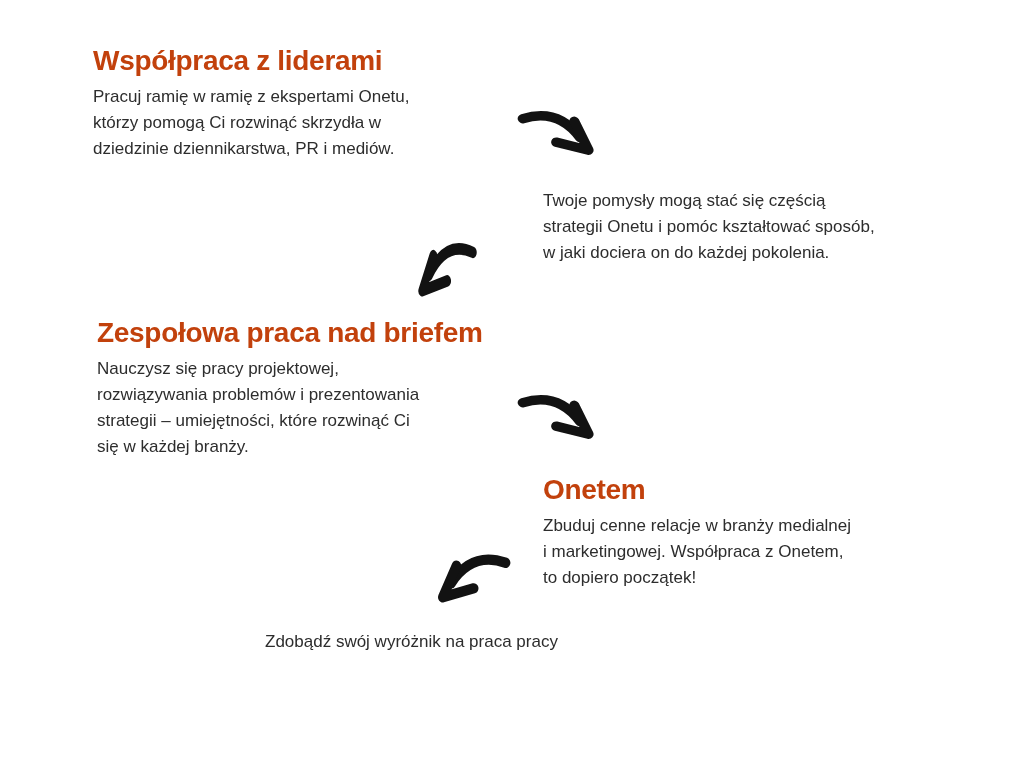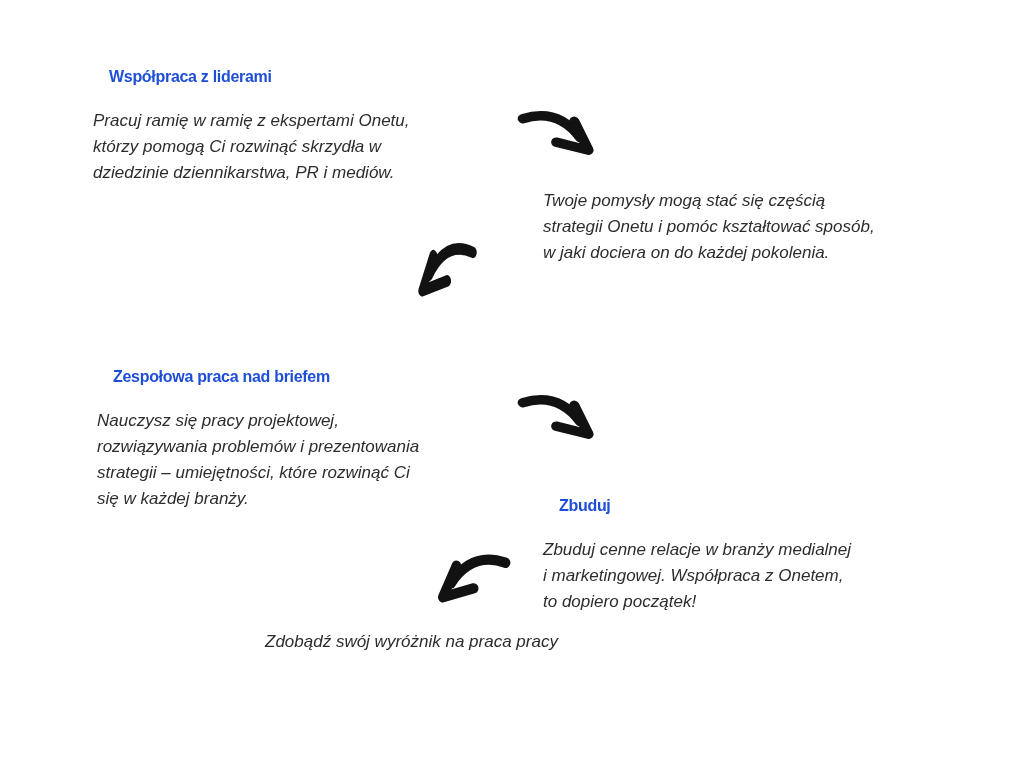--- a/index.html
+++ b/index.html
@@ -12,38 +12,37 @@
     width: 1024px;
     height: 767px;
     background: #ffffff;
     overflow: hidden;
     font-family: "Liberation Sans", sans-serif;
   }
   .section {
     position: absolute;
   }
   .section h2 {
-    margin: 16px;
-    font-size: 16px;
+    margin: 0;
+    font-size: 28px;
     font-weight: 800;
     letter-spacing: -0.3px;
     line-height: 30px;
-    color: #1d4ed8;
+    color: #c2410c;
   }
   .section p {
     margin: 8px 0 0 0;
     font-size: 17px;
     line-height: 26px;
     color: #2d2d2d;
     white-space: pre-line;
-    font-style: italic;
   }
   .sec-1 { left: 93px;  top: 46px;  width: 460px; }
   .sec-2 { left: 543px; top: 180px; width: 440px; }
-  .sec-3 { left: 97px;  top: 346px; width: 460px; }
+  .sec-3 { left: 97px;  top: 318px; width: 460px; }
   .sec-4 { left: 543px; top: 475px; width: 440px; }
   .sec-5 { left: 265px; top: 621px; width: 440px; }
 
   .arrow {
     position: absolute;
     display: block;
   }
   .arrow-1 { left: 516px; top: 106px; width: 86px; height: 56px; }
   .arrow-2 { left: 412px; top: 237px; width: 66px; height: 68px; transform: scaleX(-1); }
   .arrow-3 { left: 516px; top: 390px; width: 86px; height: 56px; }
@@ -91,21 +90,21 @@
 strategii – umiejętności, które rozwinąć Ci
 się w każdej branży.</p>
   </div>
 
   <svg class="arrow arrow-3" viewBox="0 0 90 62" preserveAspectRatio="none">
     <path d="M 7 14 Q 44 2 67 35"></path>
     <path d="M 61 17 L 76 49 L 42 40"></path>
   </svg>
 
   <div class="section sec-4">
-    <h2>Zbuduj</h2>
+    <h2>Onetem</h2>
     <p>Zbuduj cenne relacje w branży medialnej
 i marketingowej. Współpraca z Onetem,
 to dopiero początek!</p>
   </div>
 
   <svg class="arrow arrow-4" viewBox="0 0 90 62" preserveAspectRatio="none">
     <path d="M 7 14 Q 44 2 67 35"></path>
     <path d="M 61 17 L 76 49 L 42 40"></path>
   </svg>
 

